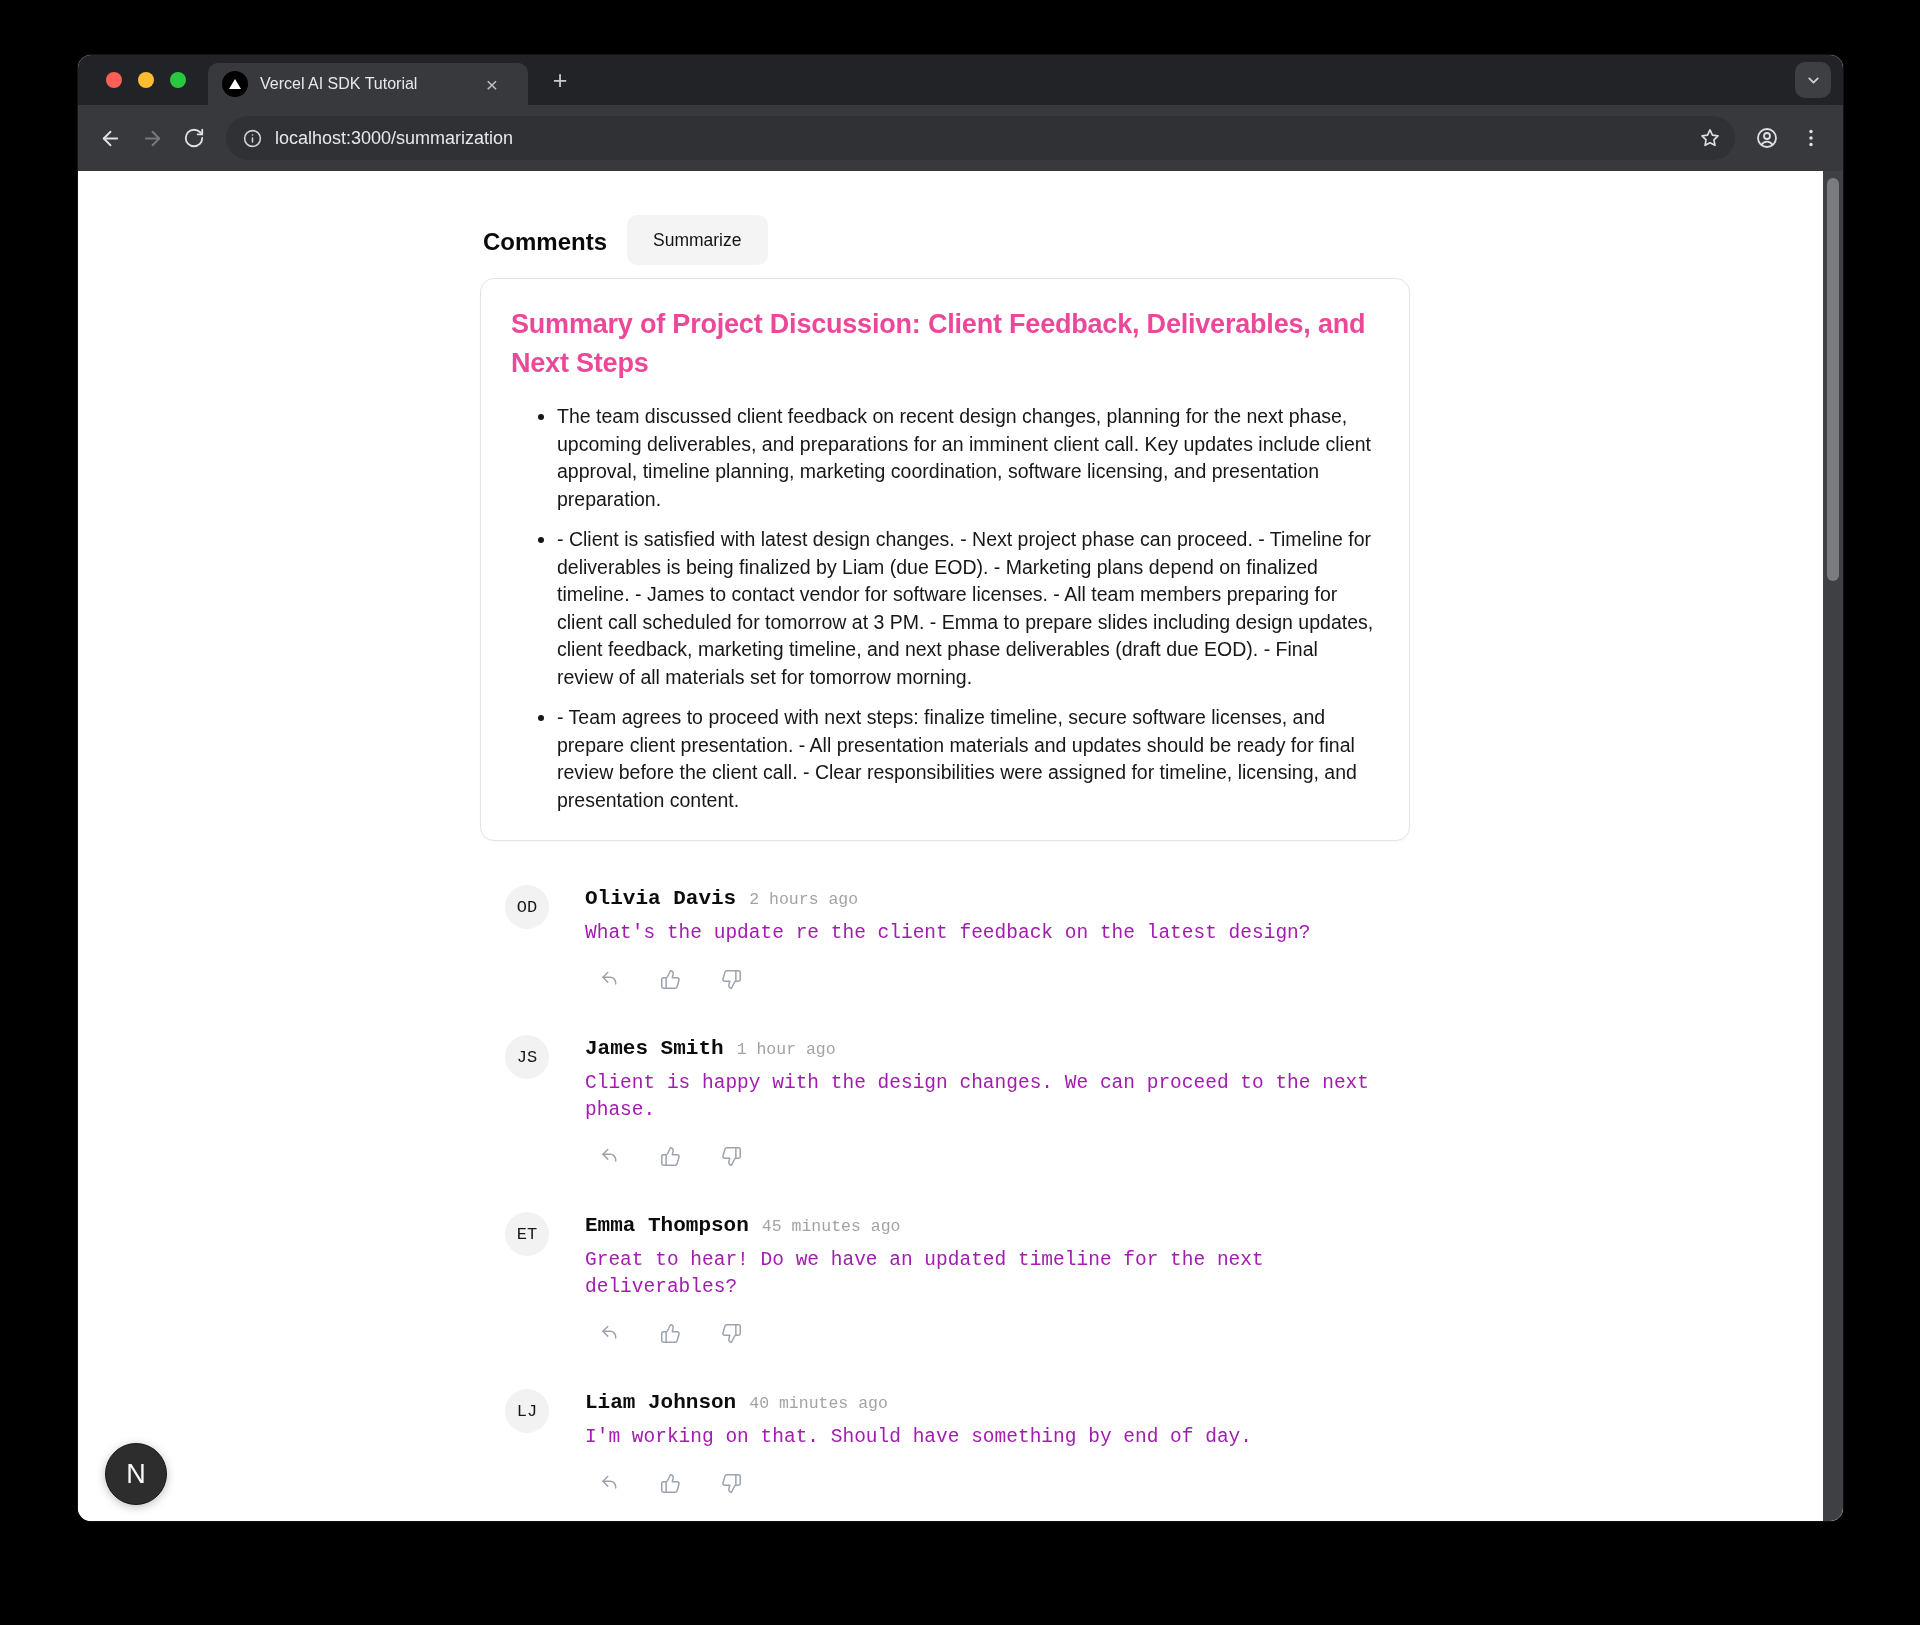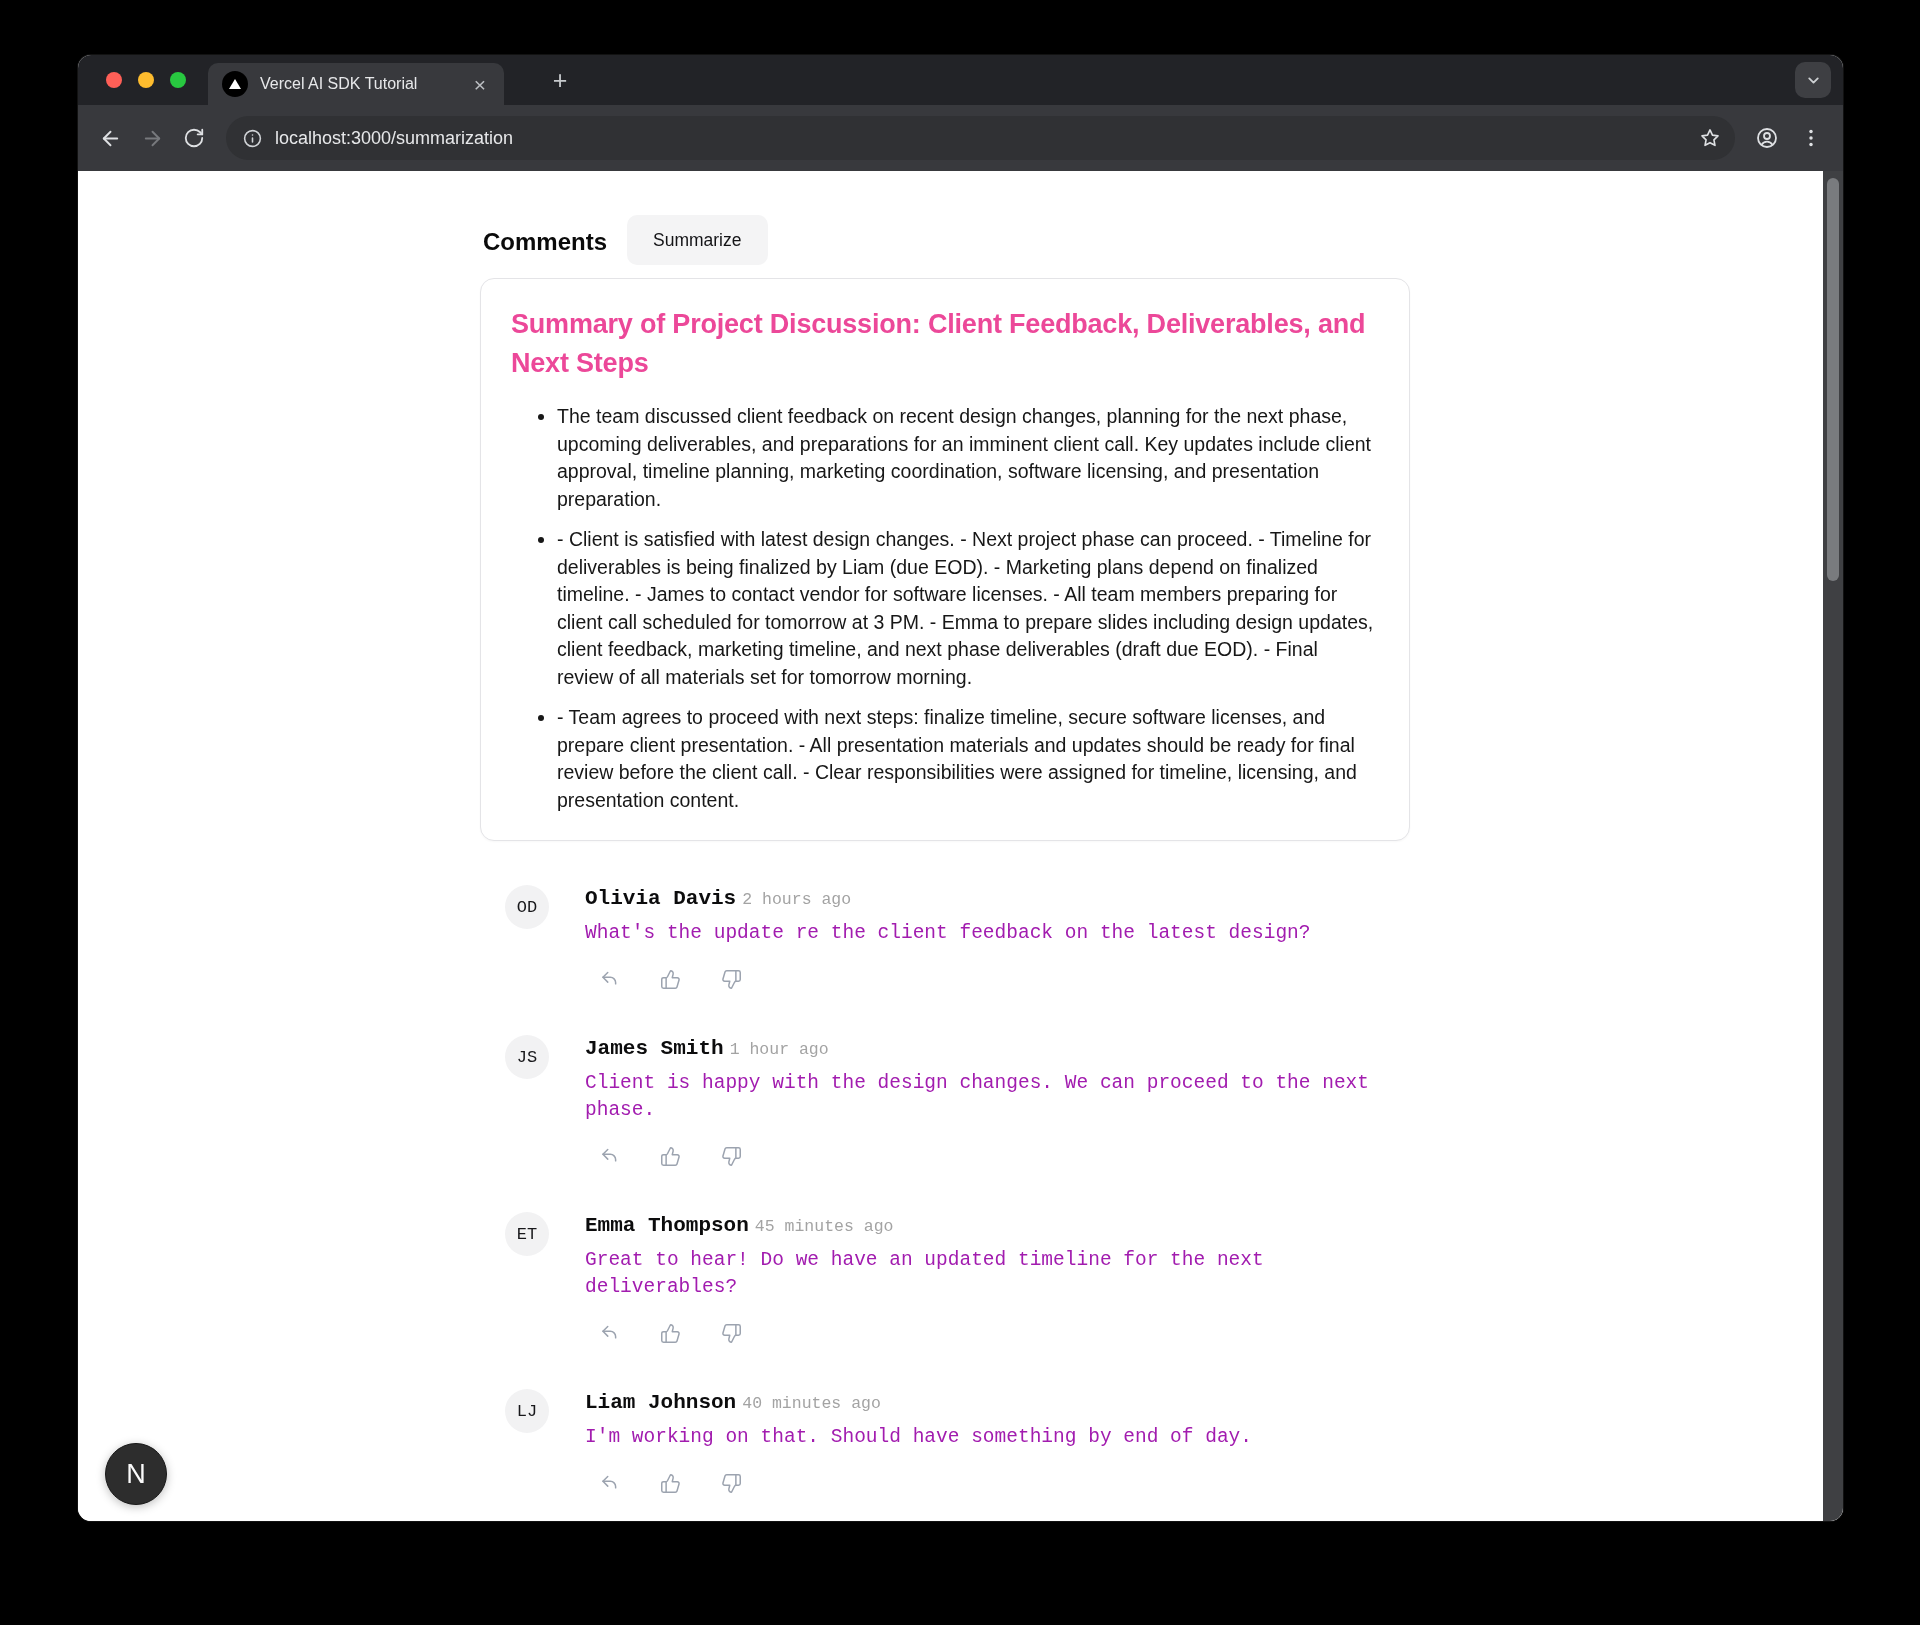--- a/index.html
+++ b/index.html
@@ -8,22 +8,22 @@
   
   .window { position:absolute; left:78px; top:55px; width:1765px; height:1466px;
             border-radius:13px; overflow:hidden; background:#fff;
             box-shadow:0 0 0 1px rgba(255,255,255,.07), 0 35px 90px rgba(0,0,0,.85); }
 
   
   .tabbar { position:relative; height:50px; background:#222327; }
   .traffic { position:absolute; top:17px; left:28px; display:flex; gap:16px; }
   .traffic span { width:16px; height:16px; border-radius:50%; display:block; }
   .light-close { background:#ff5f57; } .light-min { background:#febc2e; } .light-zoom { background:#28c840; }
-  .tab { position:absolute; left:130px; top:8px; width:296px; height:42px; background:#38393d;
-         border-radius:10px 10px 0 0; display:flex; align-items:center; padding:0 16px 0 14px; gap:12px; }
+  .tab { position:absolute; left:130px; top:8px; width:320px; height:42px; background:#38393d;
+         border-radius:10px 10px 0 0; display:flex; align-items:center; padding:0 28px 0 14px; gap:12px; }
   .favicon { width:26px; height:26px; border-radius:50%; background:#000; display:flex; align-items:center; justify-content:center; flex-shrink:0; }
   .favicon i { width:0; height:0; border-left:6px solid transparent; border-right:6px solid transparent; border-bottom:10px solid #fff; display:block; }
   .tab-title { flex:1; font-size:16px; color:#e7e8ea; white-space:nowrap; overflow:hidden; }
   .tab-close { background:none; border:none; color:#bcbfc3; font-size:21px; line-height:1; cursor:pointer; padding:0 2px; }
   .newtab-button { position:absolute; left:468px; top:11px; width:28px; height:28px; background:none; border:none;
                    color:#c6c9cc; font-size:25px; line-height:1; display:flex; align-items:center; justify-content:center; cursor:pointer; }
   .window-chevron { position:absolute; right:12px; top:7px; width:36px; height:36px; border-radius:10px;
                     background:#3e3f43; border:none; color:#cdd0d3; display:flex; align-items:center; justify-content:center; cursor:pointer; }
 
   
@@ -55,21 +55,21 @@
   .summary-title { font-size:27px; line-height:39px; font-weight:700; letter-spacing:-.2px; color:#ec4899; }
   .summary-bullets { margin-top:20px; padding-left:46px; list-style:disc; }
   .summary-bullets li { font-size:19.5px; line-height:27.5px; color:#171717; }
   .summary-bullets li + li { margin-top:13px; }
 
   .comments-list { position:absolute; left:25px; top:714px; width:880px; display:flex; flex-direction:column; gap:44px; }
   .comment { display:flex; gap:36px;font-family:Liberation Mono, monospace; }
   .avatar { width:44px; height:44px; border-radius:50%; background:#f2f2f3; color:#18181b;
             display:flex; align-items:center; justify-content:center; font-size:17px; flex-shrink:0; }
   .comment-main { flex:1; padding-top:2px; }
-  .comment-header { display:flex; align-items:baseline; gap:6px; }
+  .comment-header { display:flex; align-items:baseline; gap:13px; }
   .comment-author { font-size:21px; font-weight:700; color:#0c0c0d; }
   .comment-timestamp { font-size:16.5px; color:#a3a3a3; }
   .comment-text { margin-top:10px; font-size:19.5px; line-height:27px; color:#a21caf; }
   .comment-actions { margin-top:22px; display:flex; gap:39px; padding-left:14px; }
   .action-button { background:none; border:none; padding:0; width:22px; height:22px; color:#9ca3af; cursor:pointer; display:flex; }
   .action-button svg { width:21px; height:21px; }
 
   .dev-badge { position:absolute; left:27px; top:1272px; width:62px; height:62px; border-radius:50%;
                background:#2d2d2d; border:1px solid #191919; color:#fafafa; font-size:27px;
                display:flex; align-items:center; justify-content:center; box-shadow:0 2px 10px rgba(0,0,0,.25); cursor:pointer; }

